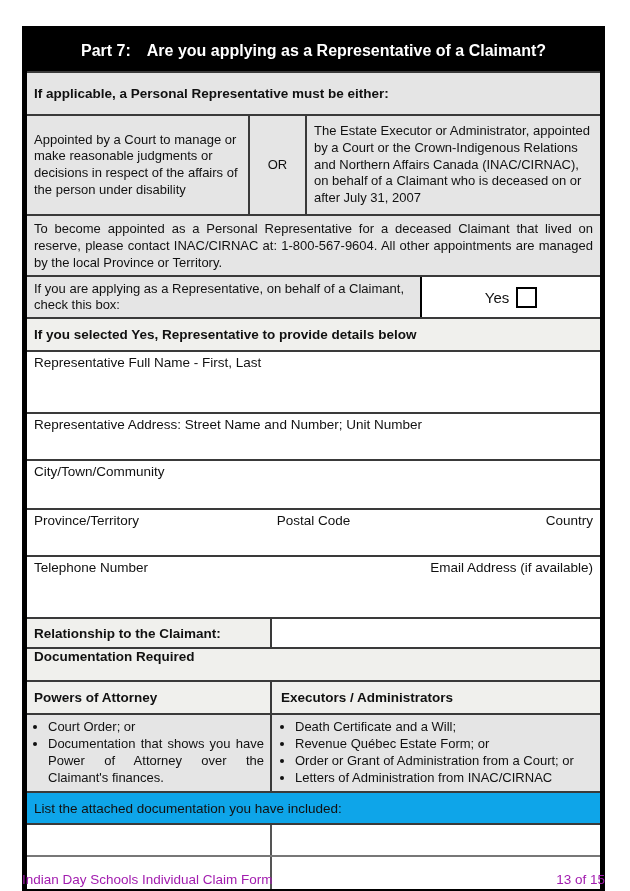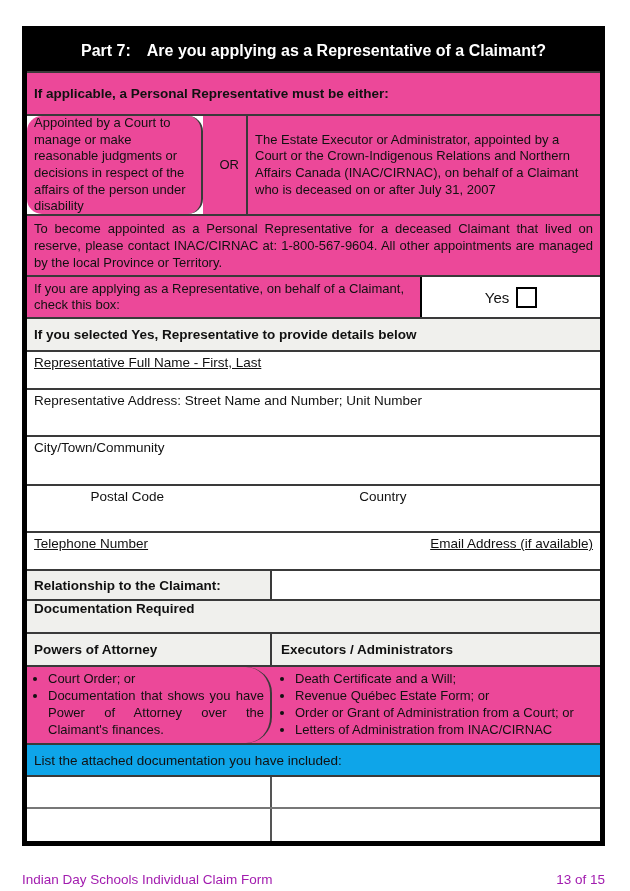--- a/index.html
+++ b/index.html
@@ -27,63 +27,63 @@
   
   .r-header {
     background: #000; color: #fff;
     height: 42px;
     align-items: center; justify-content: center;
     font-weight: bold; font-size: 16px;
   }
   .r-header .part-label { margin-right: 16px; }
 
   
-  .beige { background: #ec4899; }
+  .beige { background: #e5e5e5; }
   .lgray { background: #f0f0ed; }
 
   .r-ifapp { height: 43px; align-items: center; padding: 0 7px; font-weight: bold; font-size: 13.5px; }
 
   .r-or { height: 100px; }
   .r-or .cell { padding: 6px 7px; font-size: 13px; line-height: 1.28; }
-  .or-left  { width: 176px; border-right: 2px solid #3a3a3a; display: flex; align-items: center; border-radius: 15px; }
-  .or-mid   { width: 45px;  border-right: 2px solid #3a3a3a; display: flex; align-items: center; justify-content: flex-end; font-size: 13.5px; }
+  .or-left  { width: 223px; border-right: 2px solid #3a3a3a; display: flex; align-items: center; }
+  .or-mid   { width: 57px;  border-right: 2px solid #3a3a3a; display: flex; align-items: center; justify-content: center; font-size: 13.5px; }
   .or-right { flex: 1; display: flex; align-items: center; }
 
   .r-para { height: 61px; padding: 5px 7px; font-size: 13px; line-height: 1.3; display: block; text-align: justify; }
 
   .r-yes { height: 42px; }
   .yes-left { width: 395px; border-right: 2px solid #000; padding: 4px 7px; font-size: 13px; line-height: 1.25; display: flex; align-items: flex-start; }
   .yes-right { flex: 1; background: #fff; display: flex; align-items: center; justify-content: center; gap: 7px; }
   .yes-right .yes-text { font-size: 15px; }
   .checkbox { width: 21px; height: 21px; border: 2px solid #000; background: #fff; }
 
   .r-selyes { height: 33px; align-items: center; padding: 0 7px; font-weight: bold; font-size: 13.5px; }
 
   .field-row { background: #fff; padding: 3px 7px; font-size: 13.5px; display: block; }
-  .h49 { height: 49px; } .h47 { height: 47px; } .h50 { height: 38px; text-decoration: underline; }
+  .h49 { height: 49px; } .h47 { height: 47px; } .h50 { height: 62px; }
 
   .province-row { display: flex; }
   .province-row .third { width: 33.33%; }
   .province-row .mid { text-align: center; }
   .province-row .right { text-align: right; }
 
   .phone-row { display: flex; justify-content: space-between; }
 
   .r-rel { height: 30px; }
   .rel-left { width: 245px; border-right: 2px solid #3a3a3a; display: flex; align-items: center; padding: 12px 7px; font-weight: bold; font-size: 13.5px; background: #f0f0ed; }
   .rel-right { flex: 1; background: #fff; }
 
   .r-doc { height: 33px; align-items: flex-start; padding: 0 7px; font-weight: bold; font-size: 13.5px; }
 
   .r-colhead { height: 33px; }
   .colhead-left { width: 245px; border-right: 2px solid #3a3a3a; display: flex; align-items: center; padding: 0 7px; font-weight: bold; font-size: 13.5px; }
   .colhead-right { flex: 1; display: flex; align-items: center; padding: 0 9px; font-weight: bold; font-size: 13.5px; }
 
   .r-bullets { height: 78px; }
-  .bullets-left { width: 245px; border-right: 2px solid #3a3a3a; padding: 4px 6px 4px 4px; border-radius: 26px; }
+  .bullets-left { width: 245px; border-right: 2px solid #3a3a3a; padding: 4px 6px 4px 4px; }
   .bullets-right { flex: 1; padding: 4px 6px 4px 6px; }
   .r-bullets ul { list-style: disc; margin-left: 17px; font-size: 13px; line-height: 1.3; }
   .bullets-left ul { text-align: justify; }
 
   .r-list { height: 32px; background: #0ea5e9; align-items: center; padding: 0 7px; font-size: 13.5px; }
 
   .r-empty { height: 32px; background: #fff; }
   .empty-left { width: 245px; border-right: 2px solid #555; }
   .empty-right { flex: 1; }
   .r-empty-mid { border-bottom: 2px solid #777; }
@@ -145,20 +145,21 @@
 
     <div class="row field-row h47">
       <span>Representative Address: Street Name and Number; Unit Number</span>
     </div>
 
     <div class="row field-row h49">
       <span>City/Town/Community</span>
     </div>
 
     <div class="row field-row province-row h47">
+      <span class="third">Province/Territory</span>
       <span class="third mid">Postal Code</span>
       <span class="third right">Country</span>
     </div>
 
     <div class="row field-row phone-row h50">
       <span>Telephone Number</span>
       <span>Email Address (if available)</span>
     </div>
 
     <div class="row r-rel">

